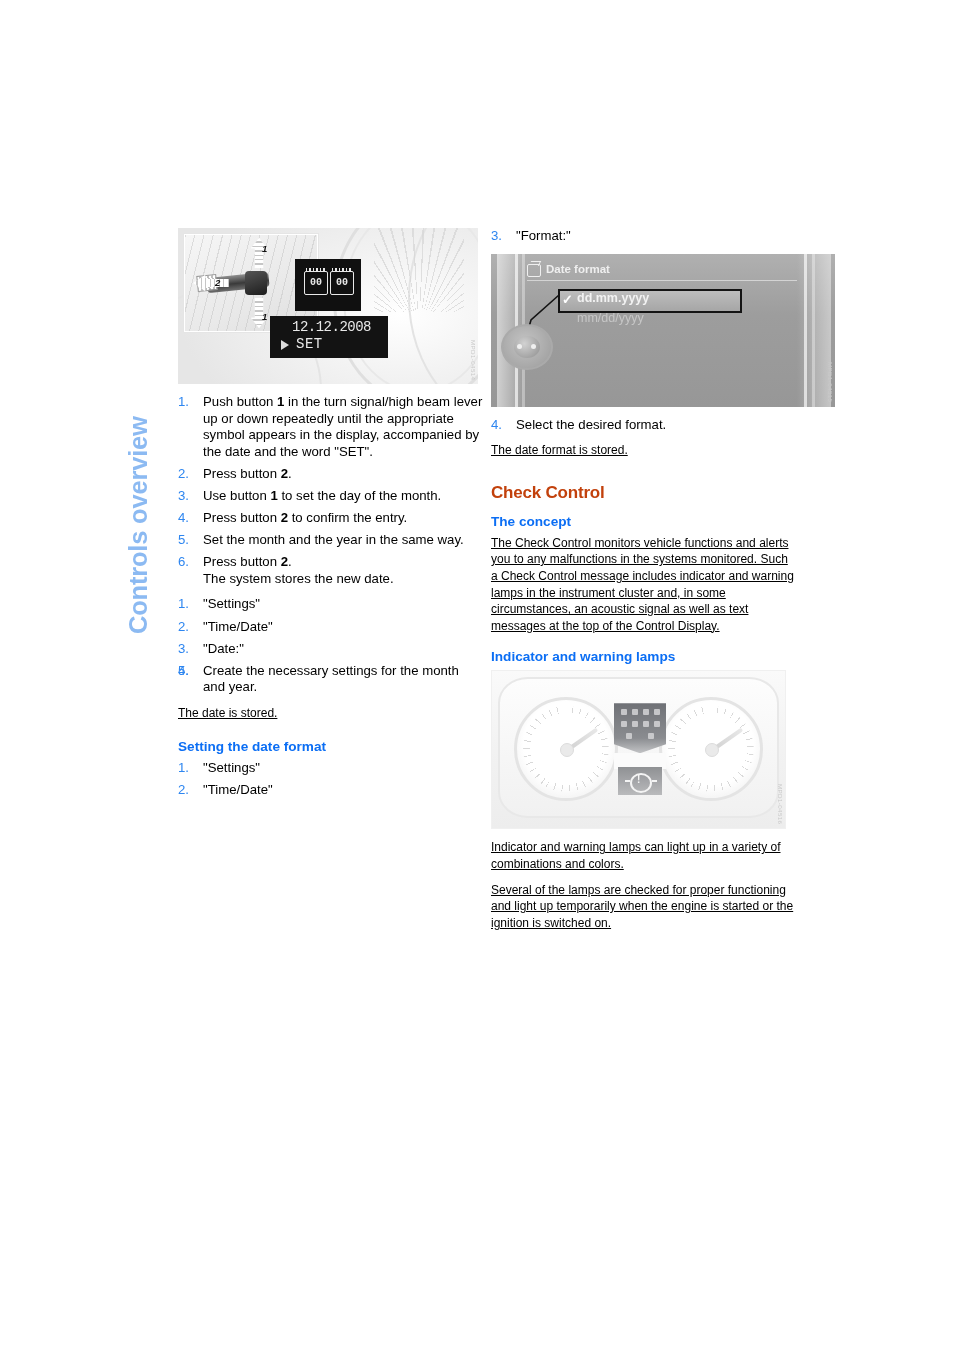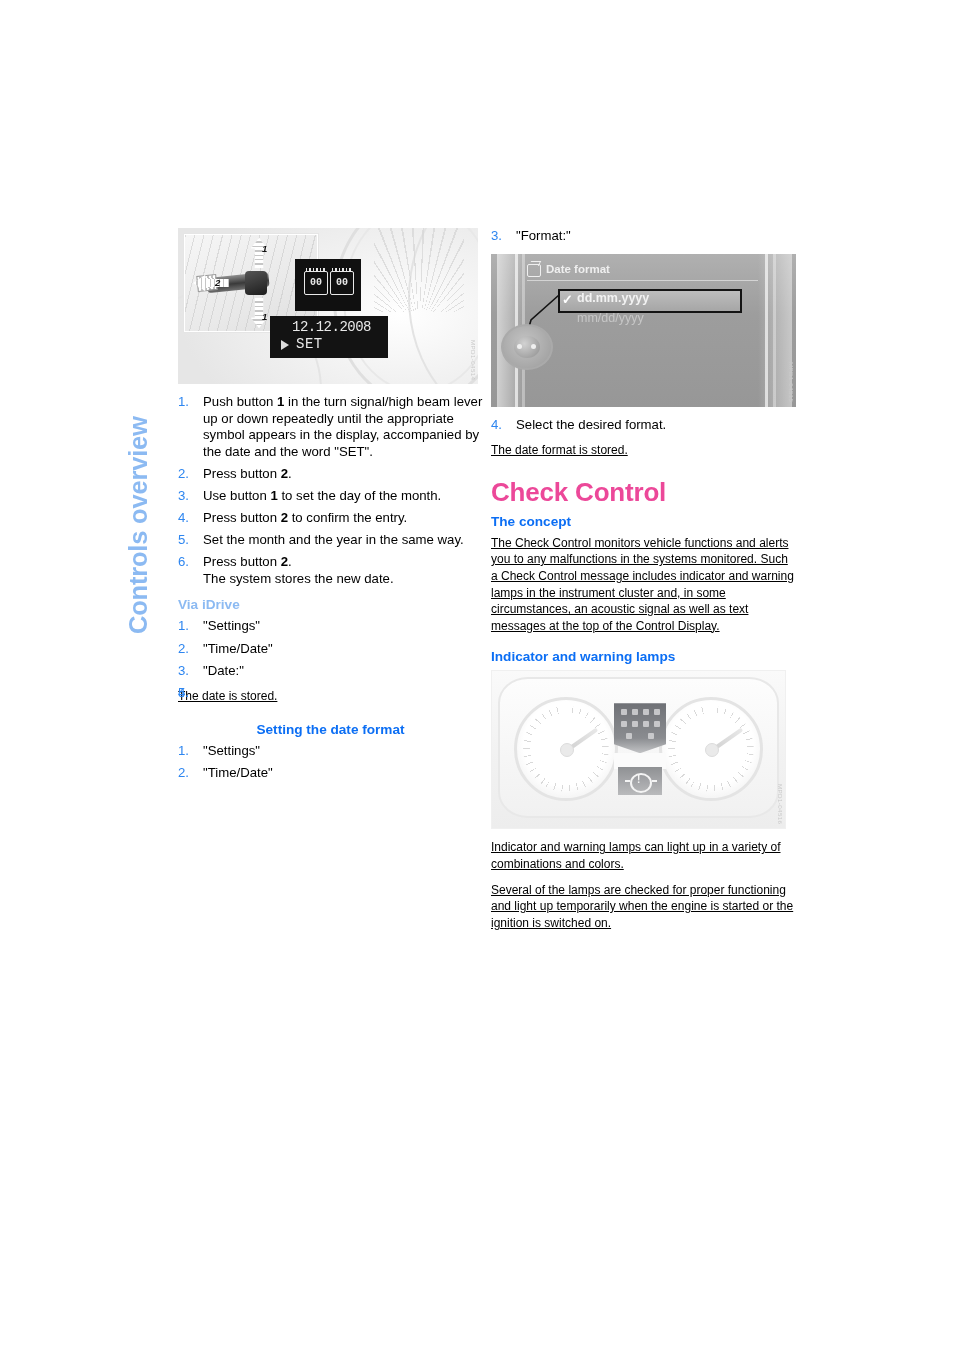--- a/index.html
+++ b/index.html
@@ -52,23 +52,23 @@
 
   
   .para {
     font-size: 12px;
     line-height: 16.6px;
     margin: 4px 0 9px 0;
     color: #000;
     text-decoration: underline;
   }
   .h2 {
-    font-size: 26px;
-    font-weight: bold;
-    color: #ec4899;
+    font-size: 17px;
+    font-weight: bold;
+    color: #c2410c;
     margin: 4px 0 9px 0;
     line-height: 23px;
     letter-spacing: -0.2px;
   }
   .h3 {
     font-size: 13.6px;
     font-weight: bold;
     color: #0B6EF4;
     margin: 0 0 5px 0;
     line-height: 17px;
@@ -268,21 +268,21 @@
     position: absolute;
     left: 11px; top: 24px;
     width: 0; height: 0;
     border-left: 8px solid #dcdcdc;
     border-top: 5px solid transparent;
     border-bottom: 5px solid transparent;
   }
 
   
   #fig-dateformat {
-    width: 305px;
+    width: 344px;
     height: 153px;
     background: linear-gradient(180deg,#b0b0b0,#9d9d9d 40%,#979797 100%);
   }
   #fig-dateformat .sheen {
     position: absolute;
     left: 6px; top: 0; width: 28px; height: 100%;
     background: linear-gradient(90deg,rgba(255,255,255,.55),rgba(255,255,255,0));
   }
   #fig-dateformat .sheen2 {
     position: absolute;
@@ -539,31 +539,30 @@
 
   <ol class="steps" id="steps-manual">
       <li><span class="num">1.</span><span>Push button <b>1</b> in the turn signal/high beam lever up or down repeatedly until the appropriate symbol appears in the display, accompanied by the date and the word "SET".</span></li>
       <li><span class="num">2.</span><span>Press button <b>2</b>.</span></li>
       <li><span class="num">3.</span><span>Use button <b>1</b> to set the day of the month.</span></li>
       <li><span class="num">4.</span><span>Press button <b>2</b> to confirm the entry.</span></li>
       <li><span class="num">5.</span><span>Set the month and the year in the same way.</span></li>
       <li><span class="num">6.</span><span>Press button <b>2</b>.<br>The system stores the new date.</span></li>
     </ol>
 
-  <div class="h3 soft">Via iDrive</div>
   <ol class="steps" id="steps-idrive">
       <li><span class="num">1.</span><span>"Settings"</span></li>
       <li><span class="num">2.</span><span>"Time/Date"</span></li>
       <li><span class="num">3.</span><span>"Date:"</span></li>
       <li><span class="num">4.</span></li>
-      <li><span class="num">5.</span></li>
+      <li><span class="num">5.</span><span>Create the necessary settings for the month and year.</span></li>
     </ol>
   <p class="para">The date is stored.</p>
 
-  <div class="h3" style="margin-top:16px;text-align:center;">Setting the date format</div>
+  <div class="h3" style="margin-top:16px;">Setting the date format</div>
   <ol class="steps" id="steps-dateformat">
       <li><span class="num">1.</span><span>"Settings"</span></li>
       <li><span class="num">2.</span><span>"Time/Date"</span></li>
     </ol>
 </div>
 
 <div class="col" id="col-right">
 
   <ol class="steps" id="step-format">
       <li><span class="num">3.</span><span>"Format:"</span></li>

